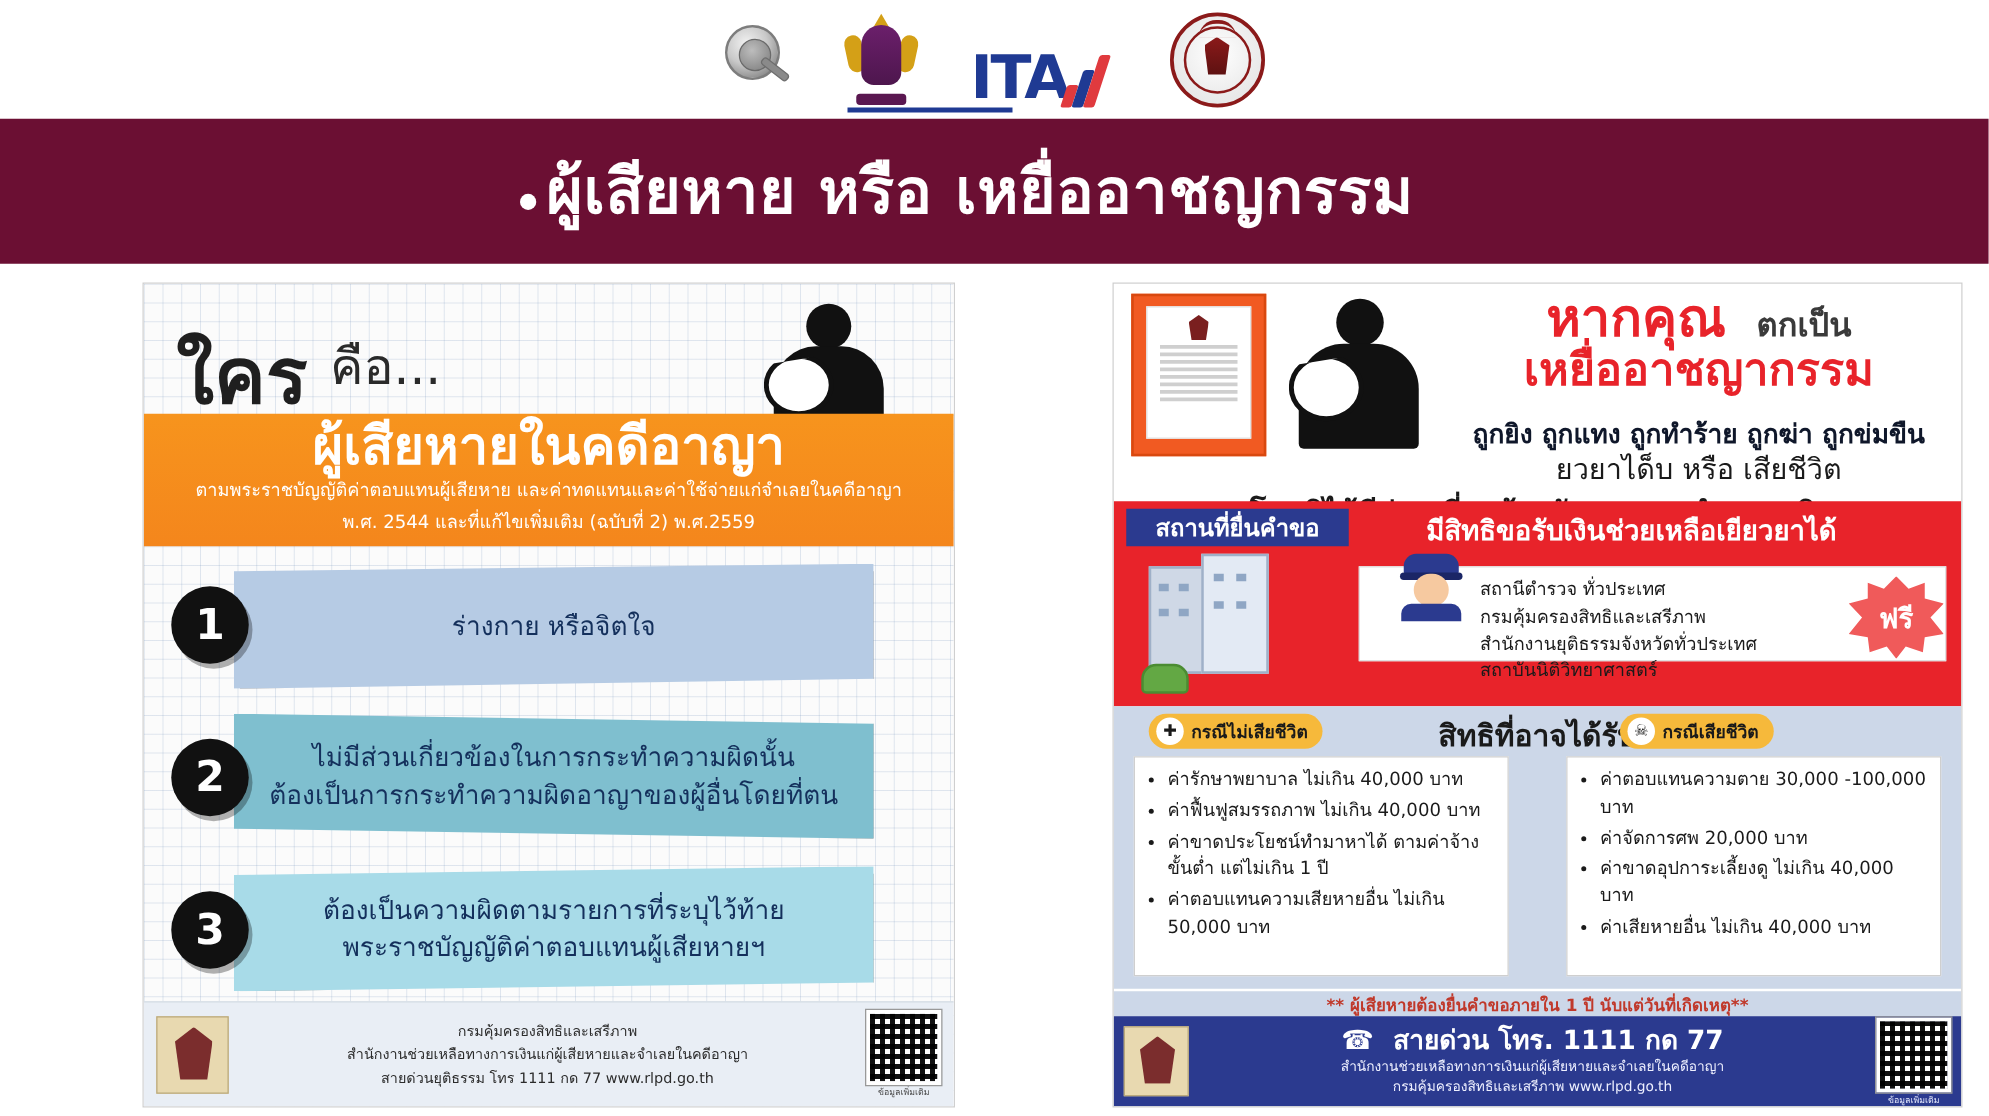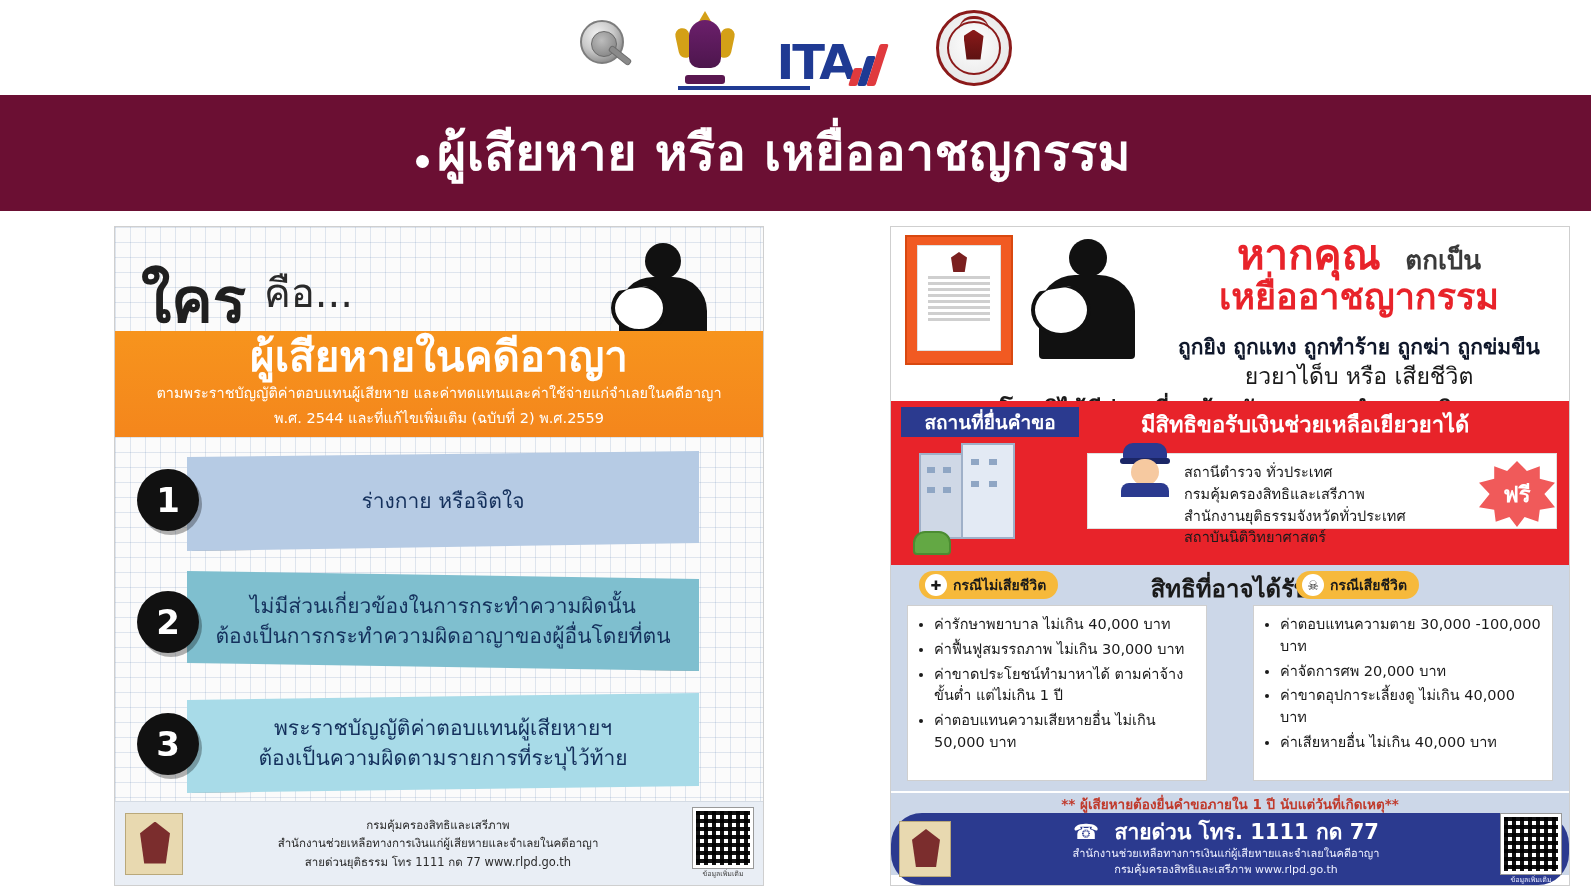--- a/index.html
+++ b/index.html
@@ -417,21 +417,20 @@
   .rp-docs .box {
     flex: 1 1 auto; margin-right: 14px; height: 52px; background: #fbe5a0;
     border: 1px solid #e3c667; padding: 4px 10px;
   }
   .rp-docs .box div { font-size: 12.5px; color: #1a1a1a; line-height: 1.35; }
 
   .rp-foot {
     position: absolute; left: 0; bottom: 0; width: 100%; height: 72px;
     background: #2b3a8f; display: flex; align-items: center; padding: 0 8px;
     color: #ffffff;
-    border-radius: 31px;
   }
   .rp-foot .emblem {
     width: 52px; height: 56px; background: #e8d9b0; border: 1px solid #b9a87a;
     position: relative; flex: 0 0 auto;
   }
   .rp-foot .emblem:after {
     content: ""; position: absolute; left: 12px; top: 7px; width: 28px; height: 38px;
     background: #7b2d2d; clip-path: polygon(50% 0, 100% 28%, 86% 100%, 14% 100%, 0 28%);
   }
   .rp-foot .mid { flex: 1 1 auto; text-align: center; }
@@ -514,22 +513,22 @@
         </div>
         <div class="lp-item">
           <div class="lp-band b2">
             <div>ไม่มีส่วนเกี่ยวข้องในการกระทำความผิดนั้น</div>
             <div>ต้องเป็นการกระทำความผิดอาญาของผู้อื่นโดยที่ตน</div>
           </div>
           <div class="lp-num n2">2</div>
         </div>
         <div class="lp-item">
           <div class="lp-band b3">
+            <div>ต้องเป็นความผิดตามรายการที่ระบุไว้ท้าย</div>
             <div>พระราชบัญญัติค่าตอบแทนผู้เสียหายฯ</div>
-            <div>ต้องเป็นความผิดตามรายการที่ระบุไว้ท้าย</div>
           </div>
           <div class="lp-num n3">3</div>
         </div>
       </div>
 
       <div class="lp-foot">
         <div class="emblem"></div>
         <div class="ftxt">
           <div>กรมคุ้มครองสิทธิและเสรีภาพ</div>
           <div>สำนักงานช่วยเหลือทางการเงินแก่ผู้เสียหายและจำเลยในคดีอาญา</div>
@@ -616,21 +615,21 @@
         <div class="chip c-right">
           <span class="ico">☠</span>
           <span>กรณีเสียชีวิต</span>
         </div>
 
         <div class="rp-col left">
           <ul>
             <li>ค่ารักษาพยาบาล
 ไม่เกิน 40,000 บาท</li>
             <li>ค่าฟื้นฟูสมรรถภาพ
-ไม่เกิน 30,000 บาท</li>
+ไม่เกิน 40,000 บาท</li>
             <li>ค่าขาดประโยชน์ทำมาหาได้
 ตามค่าจ้างขั้นต่ำ แต่ไม่เกิน 1 ปี</li>
             <li>ค่าตอบแทนความเสียหายอื่น
 ไม่เกิน 50,000 บาท</li>
           </ul>
         </div>
         <div class="rp-col right">
           <ul>
             <li>ค่าตอบแทนความตาย
 30,000 -100,000 บาท</li>

